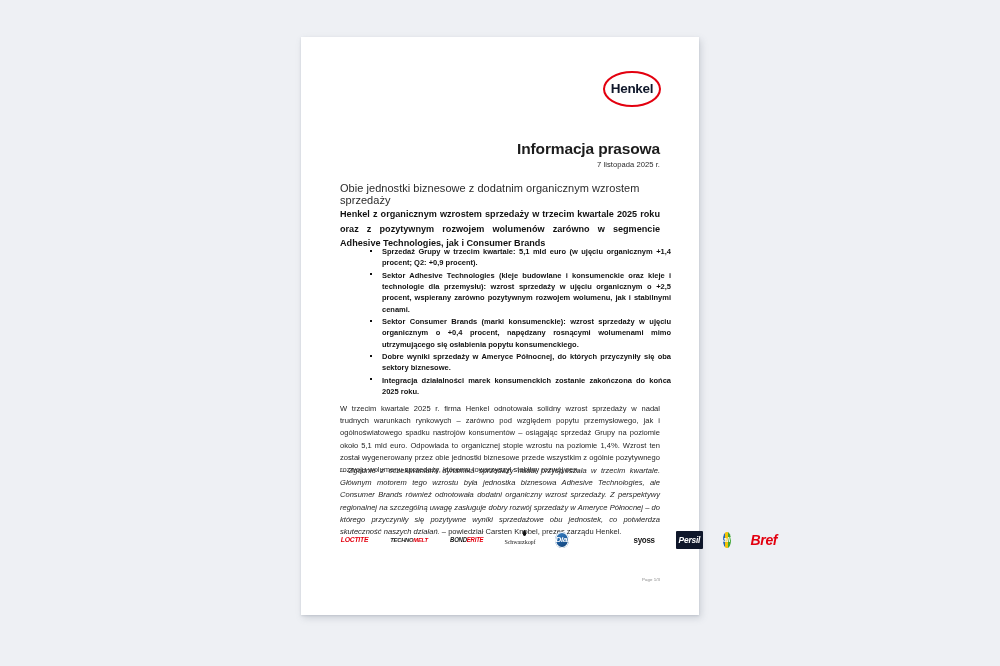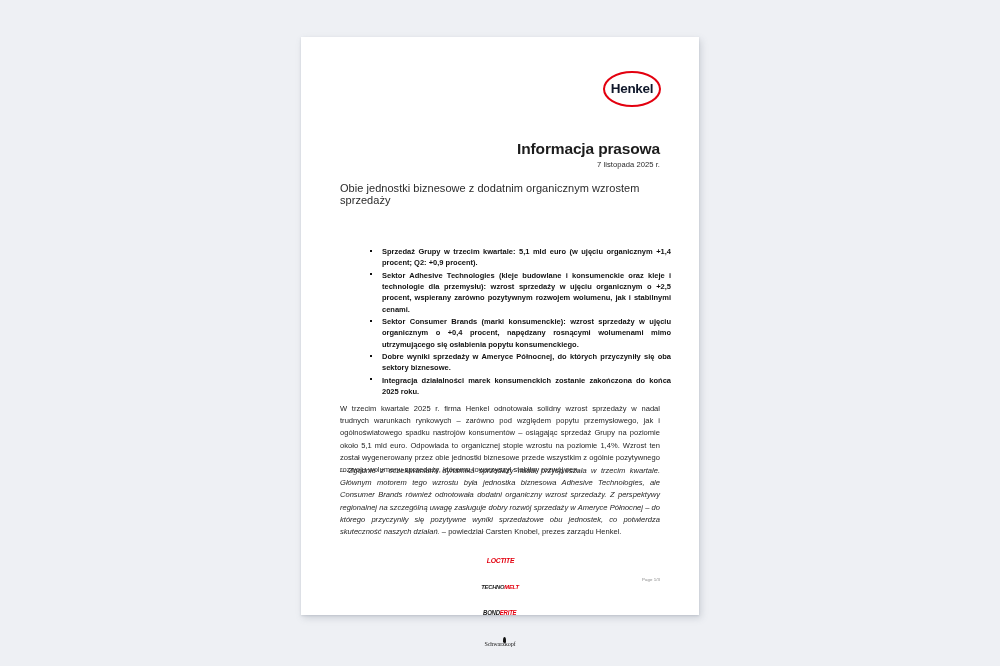--- a/index.html
+++ b/index.html
@@ -161,27 +161,26 @@
     top: 428px;
     font-style: italic;
     color: #242424;
   }
   .para.quote .attrib { font-style: normal; }
 
   
   .brandstrip {
     position: absolute;
     left: 0;
-    top: 520px;
+    top: 493px;
     width: 100%;
     height: 20px;
     display: flex;
     align-items: center;
     gap: 20px;
-    flex-direction: column;
   }
   .brandstrip .blogo {
     height: 16px;
     display: flex;
     align-items: center;
     justify-content: center;
     line-height: 1;
     white-space: nowrap;
   }
   .bl-loctite {
@@ -305,20 +304,21 @@
           <span class="henkel-word">Henkel</span>
         </div>
       </div>
 
       <div class="doc-title">Informacja prasowa</div>
 
       <div class="doc-date">7 listopada 2025 r.</div>
 
       <div class="kicker">Obie jednostki biznesowe z dodatnim organicznym wzrostem sprzedaży</div>
 
+      <div class="headline">Henkel z organicznym wzrostem sprzedaży w trzecim kwartale 2025 roku oraz z pozytywnym rozwojem wolumenów zarówno w segmencie Adhesive Technologies, jak i Consumer Brands</div>
 
       <ul class="bullets">
         <li>
           <span class="dot"></span>
           <span>Sprzedaż Grupy w trzecim kwartale: 5,1 mld euro (w ujęciu organicznym +1,4 procent; Q2: +0,9 procent).</span>
         </li>
         <li>
           <span class="dot"></span>
           <span>Sektor Adhesive Technologies (kleje budowlane i konsumenckie oraz kleje i technologie dla przemysłu): wzrost sprzedaży w ujęciu organicznym o +2,5 procent, wspierany zarówno pozytywnym rozwojem wolumenu, jak i stabilnymi cenami.</span>
         </li>

